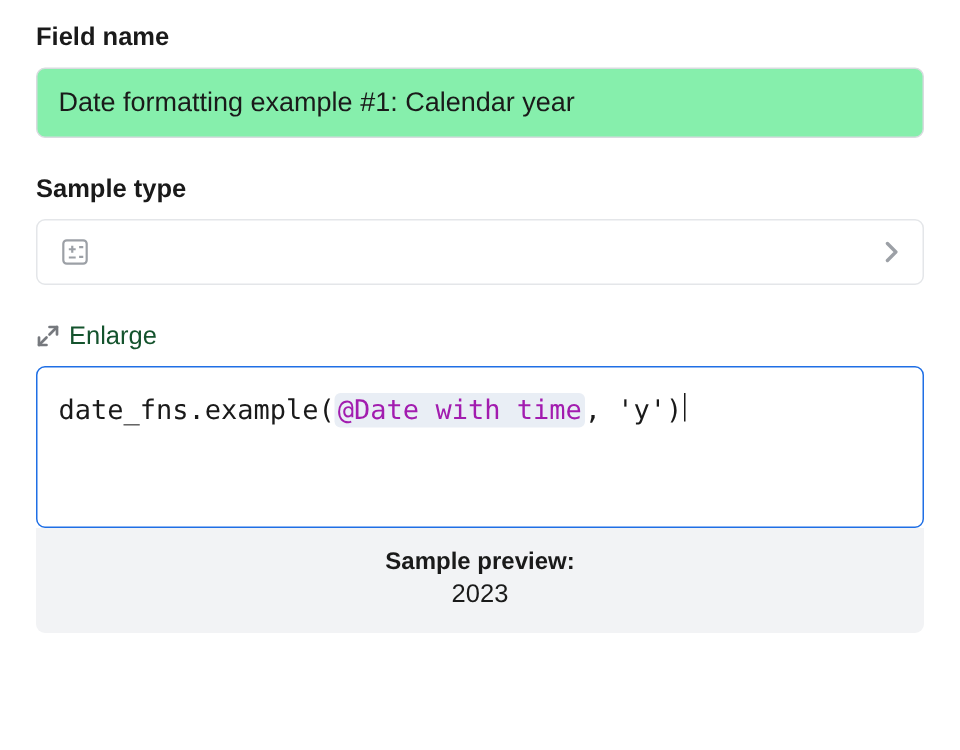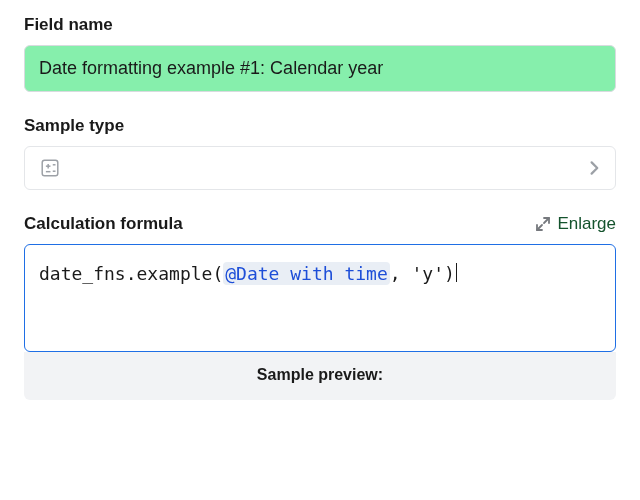--- a/index.html
+++ b/index.html
@@ -78,21 +78,21 @@
     padding: 16px 14px;
     font-family: ui-monospace, SFMono-Regular, Menlo, Consolas, monospace;
     font-size: 18px;
     min-height: 108px;
     outline: none;
     background:#fff;
     line-height: 1.4;
   }
   .token-ref {
     background: #e9eef5;
-    color: #1d4ed8;
+    color: #a21caf;
     border-radius: 4px;
     padding: 1px 2px;
   }
   .caret {
     display:inline-block;
     width:0;
     border-left:1px solid #1a1a1a;
     height:1.05em;
     vertical-align: -2px;
     margin-left:1px;
@@ -142,30 +142,30 @@
       <span class="chev">
         <svg width="12" height="18" viewBox="0 0 10 16" fill="none" stroke="#9ca0a6" stroke-width="2" stroke-linecap="round" stroke-linejoin="round">
           <polyline points="2,3 7,8 2,13"></polyline>
         </svg>
       </span>
     </div>
   </div>
 
   <div class="section formula-wrap">
     <div class="label">
-      <span>Calculation formula</span>
       <span class="enlarge">
         <svg width="16" height="16" viewBox="0 0 16 16" fill="none" stroke="#76797e" stroke-width="1.8" stroke-linecap="round" stroke-linejoin="round">
           <polyline points="9,2 14,2 14,7"></polyline>
           <line x1="14" y1="2" x2="9" y2="7"></line>
           <polyline points="7,14 2,14 2,9"></polyline>
           <line x1="2" y1="14" x2="7" y2="9"></line>
         </svg>
         <span>Enlarge</span>
       </span>
     </div>
     <div class="formula-box" contenteditable="true" style=""><span>date_fns.example(</span><span class="token-ref">@Date with time</span><span>, 'y')</span><span class="caret"></span></div>
     <div class="preview">
       <div class="preview-title">Sample preview:</div>
+      <div class="preview-value">2023</div>
     </div>
   </div>
 
 </div>
 
 </body></html>

